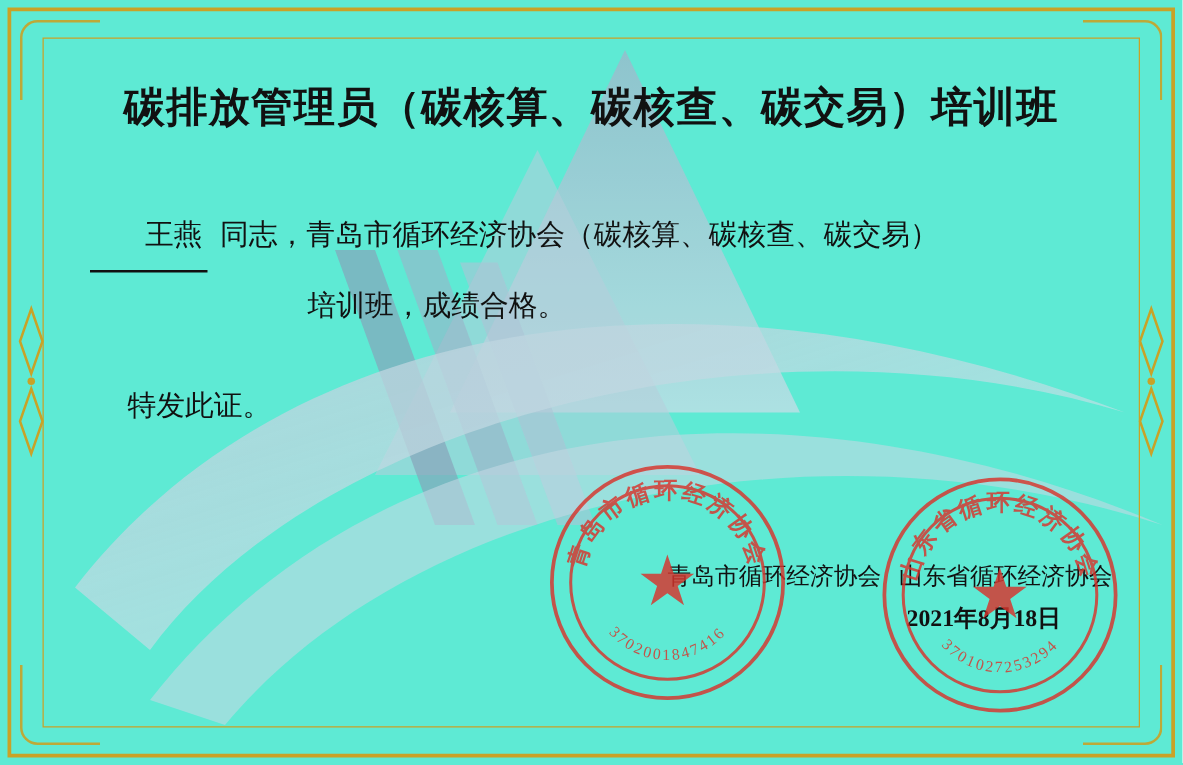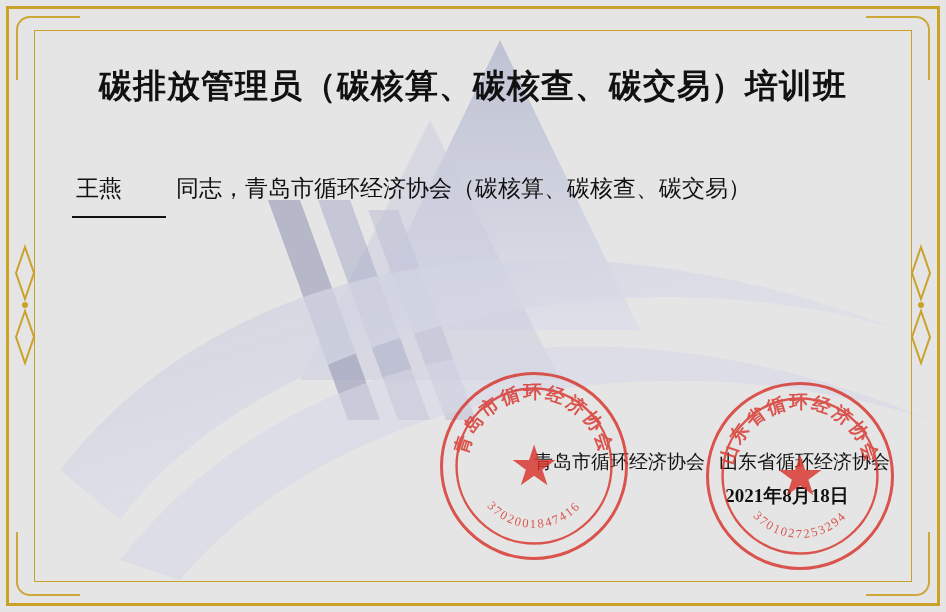--- a/index.html
+++ b/index.html
@@ -8,21 +8,21 @@
     background: #ffffff;
   }
   body {
     font-family: "Liberation Serif", "DejaVu Serif", serif;
   }
   .certificate {
     position: relative;
     width: 946px;
     height: 612px;
     overflow: hidden;
-    background: #e5e5e5;
+    background: #5eead4;
   }
 
   
   .border-outer {
     position: absolute;
     left: 6px; top: 6px; right: 6px; bottom: 6px;
     border: 3px solid #c9a227;
     box-sizing: border-box;
   }
   .border-inner {
@@ -97,21 +97,21 @@
     color: #111;
     font-family: "DejaVu Serif", "Liberation Serif", serif;
   }
   .line-1 {
     padding-left: 26px;
     white-space: nowrap;
   }
   .recipient {
     display: inline-block;
     min-width: 86px;
-    text-align: left;
+    text-align: right;
     border-bottom: 2px solid #111;
     padding: 0 4px 1px 4px;
     margin-right: 10px;
     font-size: 23px;
   }
   .line-2 {
     padding-left: 200px;
   }
   .line-3 {
     margin-top: 26px;
@@ -226,20 +226,22 @@
   </svg>
 
   <div class="content">
 
     <div class="title">碳排放管理员（碳核算、碳核查、碳交易）培训班</div>
 
     <div class="body-text">
       <div class="line-1">
         <span class="recipient">王燕</span><span>同志，青岛市循环经济协会（碳核算、碳核查、碳交易）</span>
       </div>
+      <div class="line-2">培训班，成绩合格。</div>
+      <div class="line-3">特发此证。</div>
     </div>
 
 
     <div class="issuers">
       <div class="issuer-row">
         <span>青岛市循环经济协会</span>
         <span>山东省循环经济协会</span>
       </div>
       <div class="issue-date">2021年8月18日</div>
     </div>

